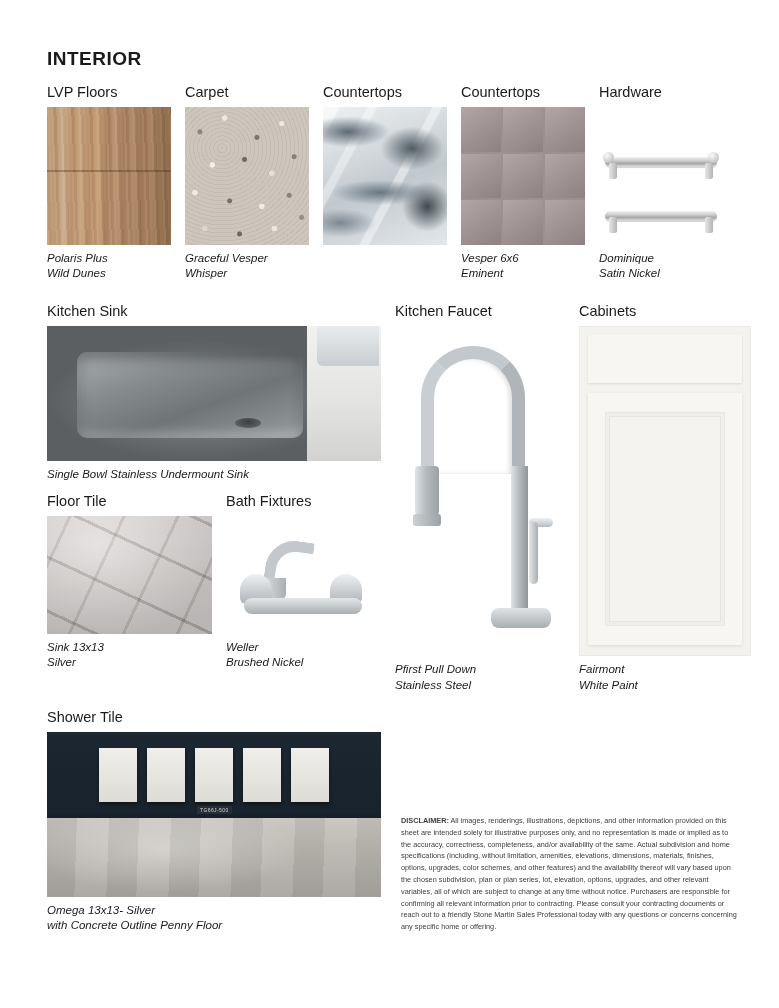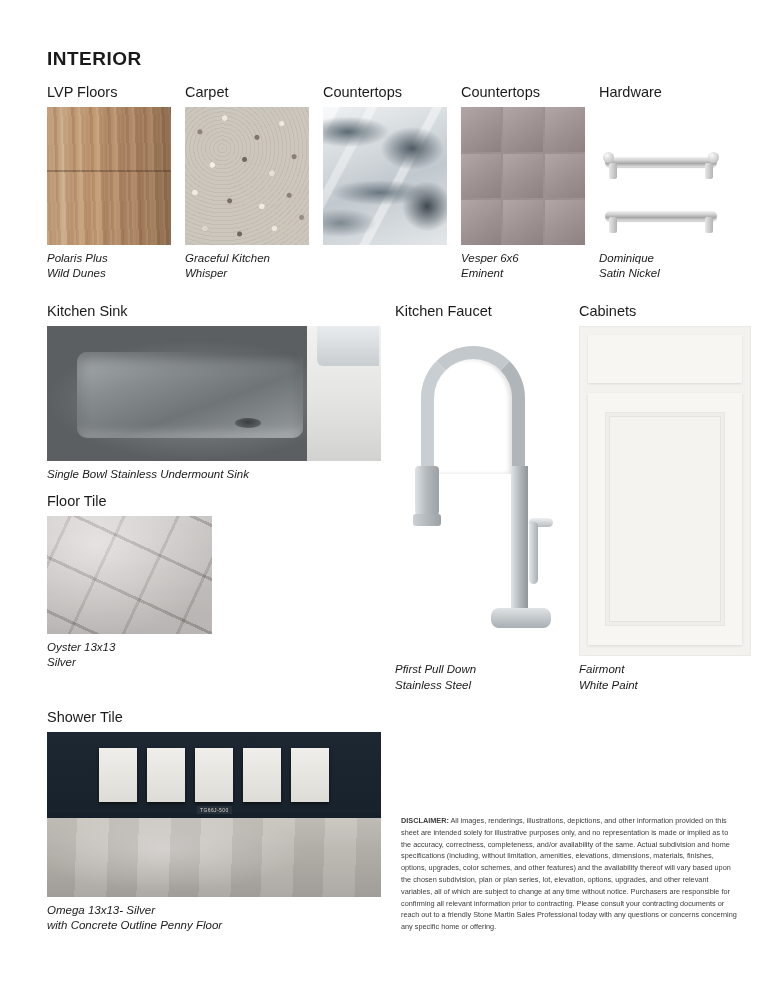--- a/index.html
+++ b/index.html
@@ -403,21 +403,21 @@
       <div class="caption">
         <span>Polaris Plus</span><br>
         <span>Wild Dunes</span>
       </div>
     </div>
 
     <div class="cell">
       <div class="col-title">Carpet</div>
       <div class="swatch carpet"></div>
       <div class="caption">
-        <span>Graceful Kitchen</span><br>
+        <span>Graceful Vesper</span><br>
         <span>Whisper</span>
       </div>
     </div>
 
     <div class="cell">
       <div class="col-title">Countertops</div>
       <div class="swatch granite"></div>
     </div>
 
     <div class="cell">
@@ -471,22 +471,36 @@
       </div>
       <div class="caption">
         <span>Single Bowl Stainless Undermount Sink</span>
       </div>
 
       <div class="row3">
         <div class="tile-col">
           <div class="col-title">Floor Tile</div>
           <div class="floortile-img"></div>
           <div class="caption">
-            <span>Oyster 13x13</span><br>
+            <span>Sink 13x13</span><br>
             <span>Silver</span>
+          </div>
+        </div>
+        <div class="bath-col">
+          <div class="col-title">Bath Fixtures</div>
+          <div class="bath-img">
+            <div class="bf-spout"></div>
+            <div class="bf-spout2"></div>
+            <div class="bf-h1"></div>
+            <div class="bf-h2"></div>
+            <div class="bf-plate"></div>
+          </div>
+          <div class="caption">
+            <span>Weller</span><br>
+            <span>Brushed Nickel</span>
           </div>
         </div>
       </div>
     </div>
 
     <div class="faucet-col">
       <div class="col-title">Kitchen Faucet</div>
       <div class="faucet-img">
         <div class="f-arc"></div>
         <div class="f-spout"></div>

